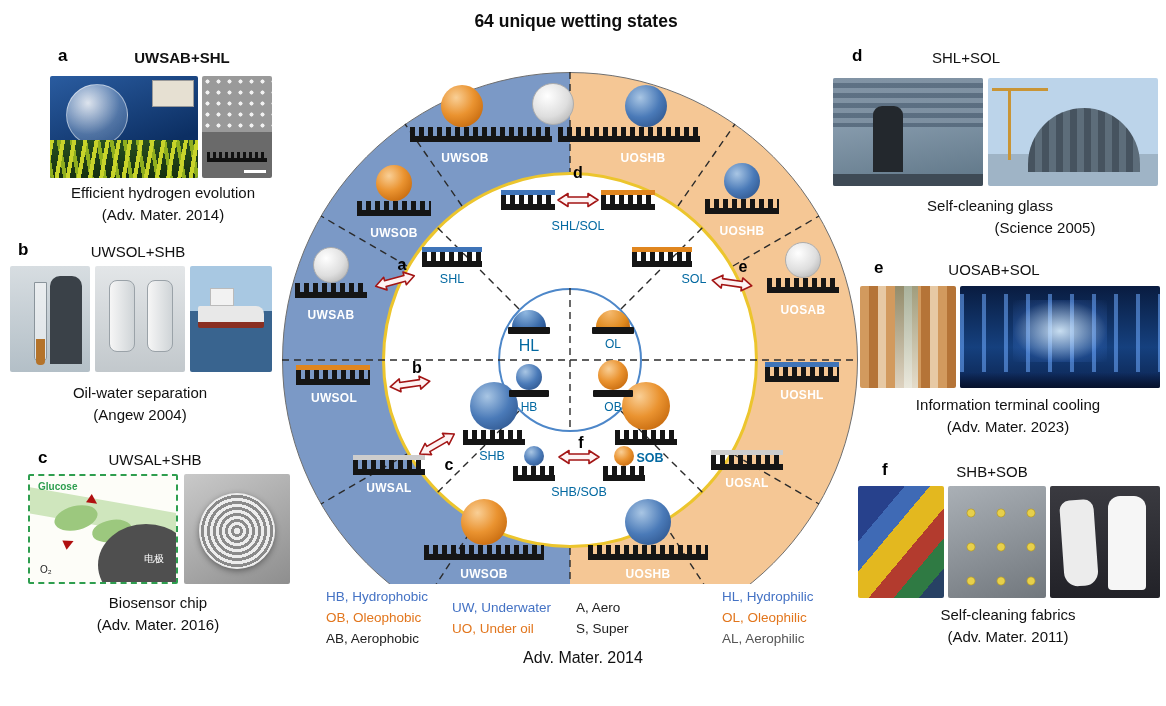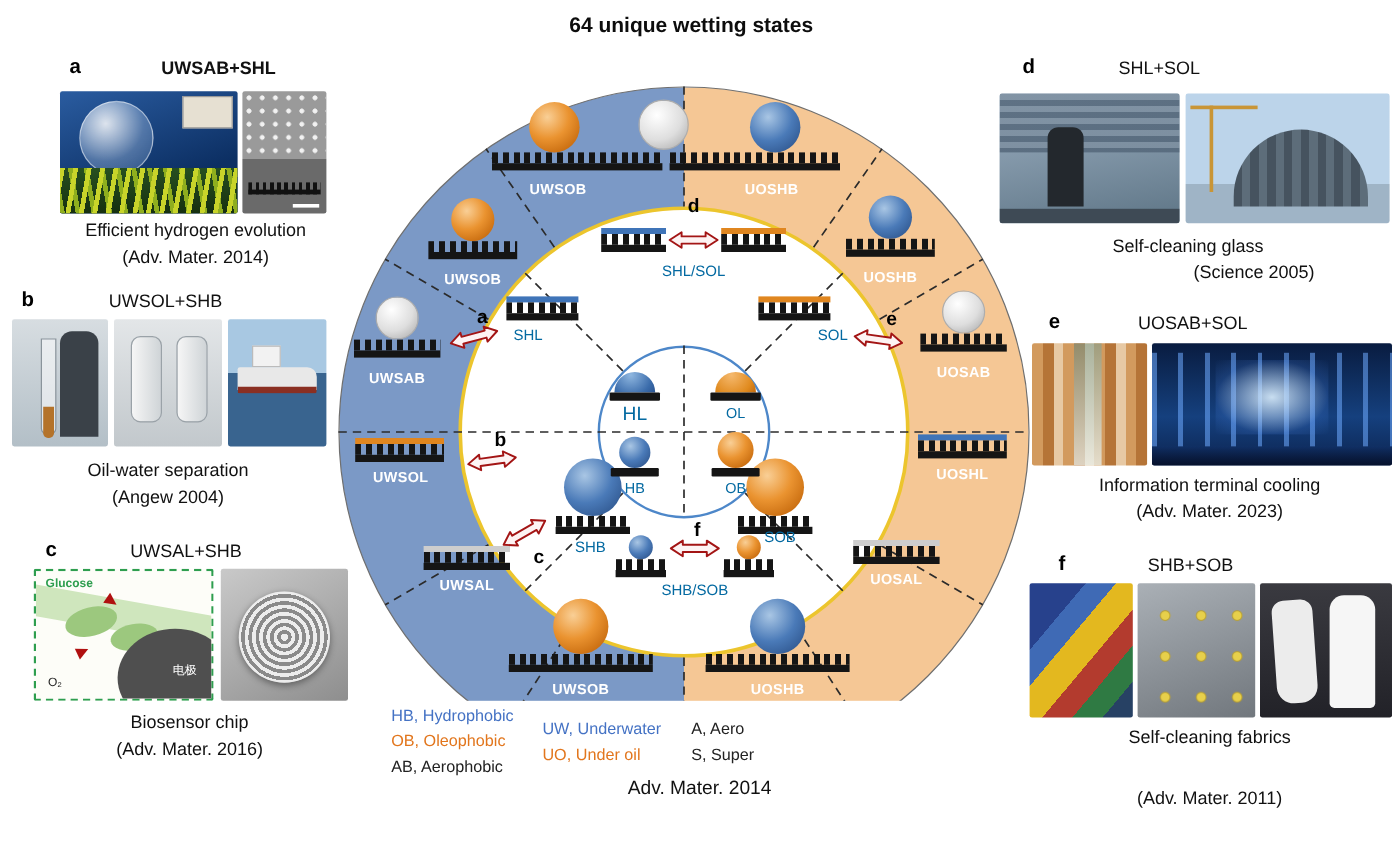--- a/index.html
+++ b/index.html
@@ -259,41 +259,41 @@
       <div class="teeth"></div>
       <div class="base"></div>
     </div>
   <div class="ilabel" style="left:578px;top:219px;">SHL/SOL</div>
 
   <div class="comb" style="left:452px;top:247px;width:60px;">
       <div class="coat coat-blue"></div>
       <div class="teeth"></div>
       <div class="base"></div>
     </div>
-  <div class="ilabel" style="left:440px;top:272px;">SHL</div>
+  <div class="ilabel" style="left:452px;top:272px;">SHL</div>
   <div class="comb" style="left:662px;top:247px;width:60px;">
       <div class="coat coat-orange"></div>
       <div class="teeth"></div>
       <div class="base"></div>
     </div>
   <div class="ilabel" style="left:662px;top:272px;margin-left:32px;">SOL</div>
 
   <div class="drop drop-blue" style="left:494px;top:382px;width:48px;height:48px;"></div>
   <div class="comb" style="left:494px;top:430px;width:62px;">
       <div class="teeth"></div>
       <div class="base"></div>
     </div>
   <div class="ilabel" style="left:492px;top:449px;">SHB</div>
 
   <div class="drop drop-orange" style="left:646px;top:382px;width:48px;height:48px;"></div>
   <div class="comb" style="left:646px;top:430px;width:62px;">
       <div class="teeth"></div>
       <div class="base"></div>
     </div>
-  <div class="ilabel" style="left:650px;top:441px;">SOB</div>
+  <div class="ilabel" style="left:650px;top:451px;font-weight:bold;">SOB</div>
 
   <div class="wletter" style="left:581px;top:434px;">f</div>
   <div class="drop drop-blue" style="left:534px;top:446px;width:20px;height:20px;"></div>
   <div class="comb" style="left:534px;top:466px;width:42px;">
       <div class="teeth"></div>
       <div class="base"></div>
     </div>
   <div class="drop drop-orange" style="left:624px;top:446px;width:20px;height:20px;"></div>
   <div class="comb" style="left:624px;top:466px;width:42px;">
       <div class="teeth"></div>
@@ -352,20 +352,25 @@
     <div class="lg lg-orange">UO, Under oil</div>
   </div>
   <div class="abs" style="left:326px;top:586px;">
     <div class="lg lg-blue">HB, Hydrophobic</div>
     <div class="lg lg-orange">OB, Oleophobic</div>
     <div class="lg lg-dark">AB, Aerophobic</div>
   </div>
   <div class="abs" style="left:576px;top:597px;">
     <div class="lg lg-dark">A, Aero</div>
     <div class="lg lg-dark">S, Super</div>
+  </div>
+  <div class="abs" style="left:722px;top:586px;">
+    <div class="lg lg-blue">HL, Hydrophilic</div>
+    <div class="lg lg-orange">OL, Oleophilic</div>
+    <div class="lg lg-gray">AL, Aerophilic</div>
   </div>
   <div class="footer-ref" style="left:583px;top:649px;">Adv. Mater. 2014</div>
 
   <div class="pletter" style="left:58px;top:46px;">a</div>
   <div class="ptitle" style="left:182px;top:49px;font-weight:bold;">UWSAB+SHL</div>
   <div class="ph ph-a1" style="left:50px;top:76px;width:148px;height:102px;">
     <div class="bubble"></div>
     <div class="inset"></div>
     <div class="spikes"></div>
   </div>
@@ -447,15 +452,15 @@
   <div class="ptitle" style="left:992px;top:463px;">SHB+SOB</div>
   <div class="ph ph-f1" style="left:858px;top:486px;width:86px;height:112px;"></div>
   <div class="ph ph-f2" style="left:948px;top:486px;width:98px;height:112px;">
     <div class="flowers"></div>
   </div>
   <div class="ph ph-f3" style="left:1050px;top:486px;width:110px;height:112px;">
     <div class="g1"></div>
     <div class="g2"></div>
   </div>
   <div class="pcap" style="left:1008px;top:606px;">Self-cleaning fabrics</div>
-  <div class="pcap" style="left:1008px;top:628px;margin-top:29px;">(Adv. Mater. 2011)</div>
+  <div class="pcap" style="left:1008px;top:628px;">(Adv. Mater. 2011)</div>
 
 </div>
 
 </body></html>

